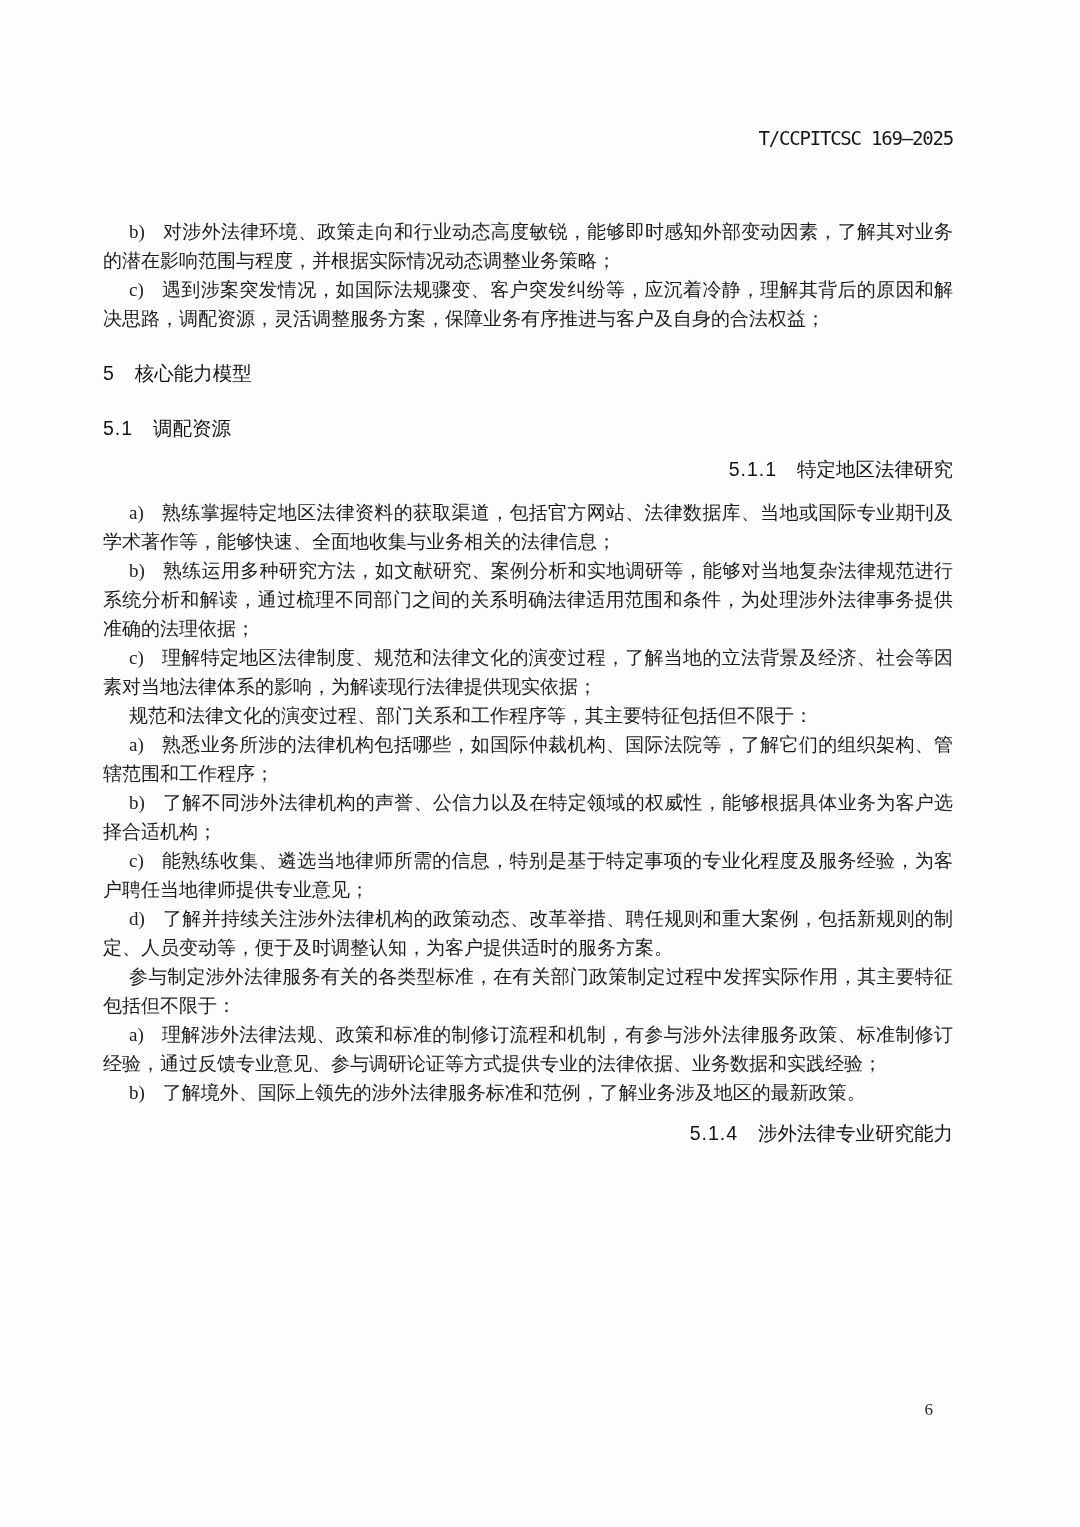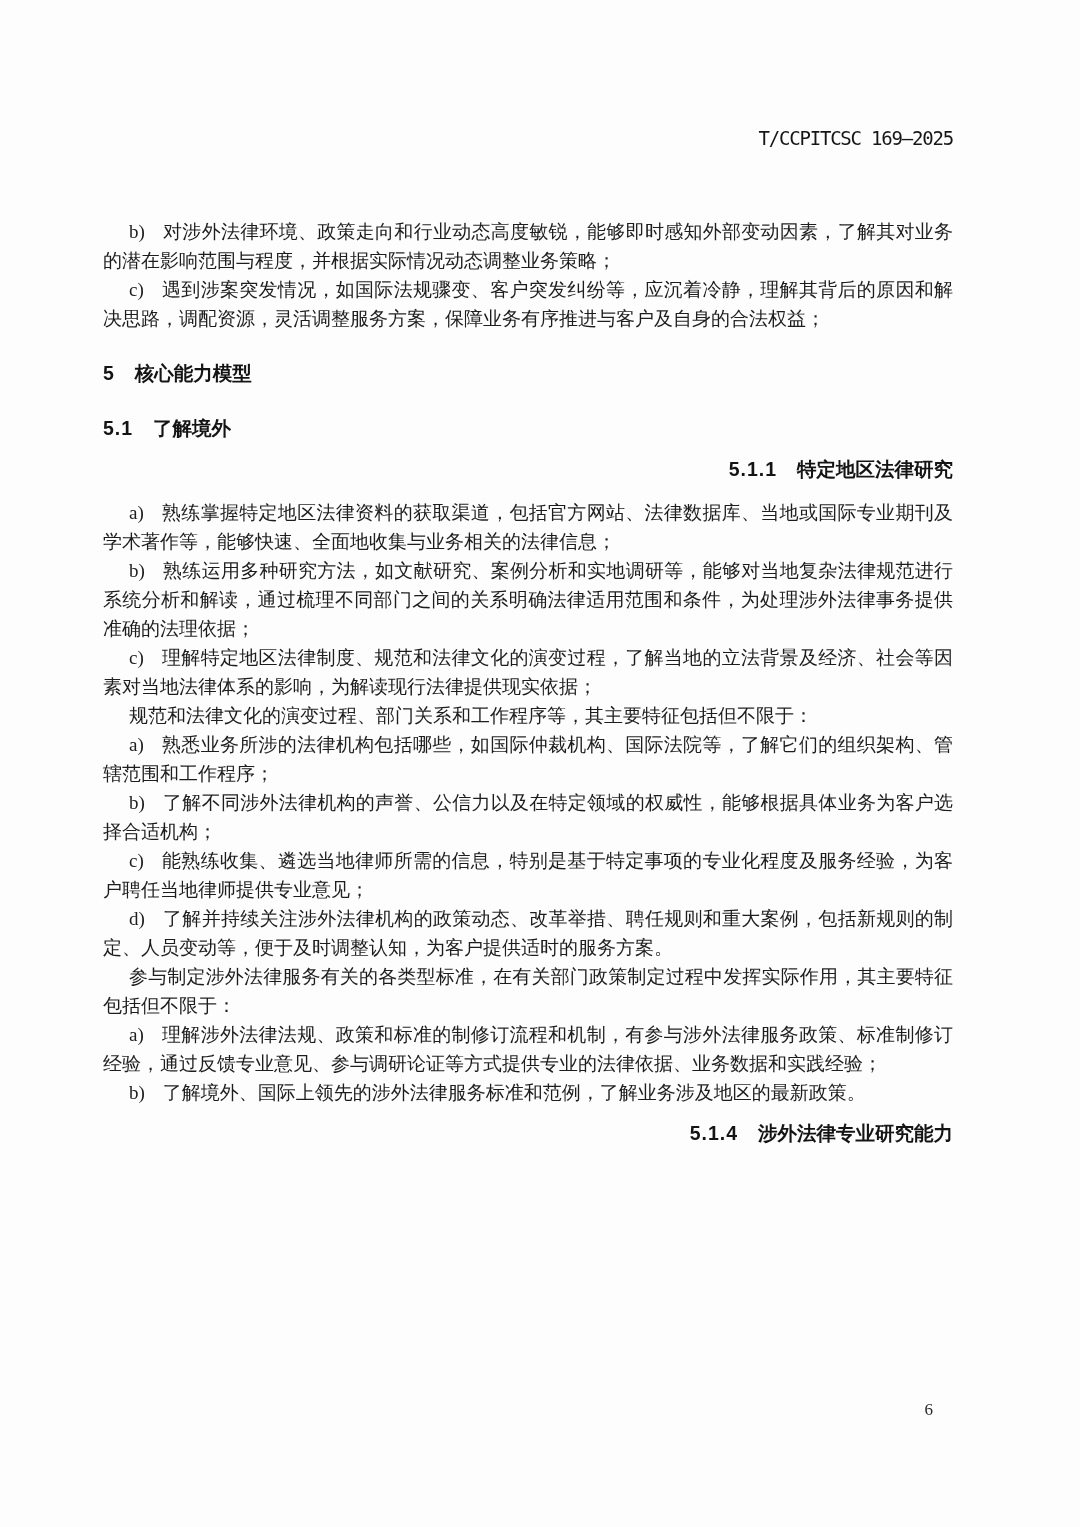--- a/index.html
+++ b/index.html
@@ -36,21 +36,21 @@
     margin: 0;
     text-indent: 26px;
   }
   p.clause .lbl {
     display: inline-block;
     text-indent: 0;
     margin-right: 18px;
   }
   .sec {
     font-family: "Liberation Sans", "DejaVu Sans", sans-serif;
-    font-weight: 700;
+    font-weight: 400;
     font-size: 19.5px;
     line-height: 29px;
     color: #141414;
     text-align: left;
   }
   .sec .num { margin-right: 20px; letter-spacing: 1px; }
   .sec-l1, .sec-l2 { margin: 26px 0 2px 0; }
   .sec-l3 { margin: 12px 0 14px 0; text-align: right; }
   .page-number {
     position: absolute;
@@ -69,21 +69,21 @@
     <span>T/CCPITCSC 169—2025</span>
   </div>
 
   <div class="content">
 
     <p class="clause"><span class="lbl">b)</span><span>对涉外法律环境、政策走向和行业动态高度敏锐，能够即时感知外部变动因素，了解其对业务的潜在影响范围与程度，并根据实际情况动态调整业务策略；</span></p>
     <p class="clause"><span class="lbl">c)</span><span>遇到涉案突发情况，如国际法规骤变、客户突发纠纷等，应沉着冷静，理解其背后的原因和解决思路，调配资源，灵活调整服务方案，保障业务有序推进与客户及自身的合法权益；</span></p>
 
     <div class="sec sec-l1"><span class="num">5</span><span>核心能力模型</span></div>
 
-    <div class="sec sec-l2"><span class="num">5.1</span><span>了解境外</span></div>
+    <div class="sec sec-l2"><span class="num">5.1</span><span>调配资源</span></div>
 
     <div class="sec sec-l3"><span class="num">5.1.1</span><span>特定地区法律研究</span></div>
     <p class="clause"><span class="lbl">a)</span><span>熟练掌握特定地区法律资料的获取渠道，包括官方网站、法律数据库、当地或国际专业期刊及学术著作等，能够快速、全面地收集与业务相关的法律信息；</span></p>
     <p class="clause"><span class="lbl">b)</span><span>熟练运用多种研究方法，如文献研究、案例分析和实地调研等，能够对当地复杂法律规范进行系统分析和解读，通过梳理不同部门之间的关系明确法律适用范围和条件，为处理涉外法律事务提供准确的法理依据；</span></p>
     <p class="clause"><span class="lbl">c)</span><span>理解特定地区法律制度、规范和法律文化的演变过程，了解当地的立法背景及经济、社会等因素对当地法律体系的影响，为解读现行法律提供现实依据；</span></p>
 
     <p class="clause">规范和法律文化的演变过程、部门关系和工作程序等，其主要特征包括但不限于：</p>
     <p class="clause"><span class="lbl">a)</span><span>熟悉业务所涉的法律机构包括哪些，如国际仲裁机构、国际法院等，了解它们的组织架构、管辖范围和工作程序；</span></p>
     <p class="clause"><span class="lbl">b)</span><span>了解不同涉外法律机构的声誉、公信力以及在特定领域的权威性，能够根据具体业务为客户选择合适机构；</span></p>
     <p class="clause"><span class="lbl">c)</span><span>能熟练收集、遴选当地律师所需的信息，特别是基于特定事项的专业化程度及服务经验，为客户聘任当地律师提供专业意见；</span></p>

